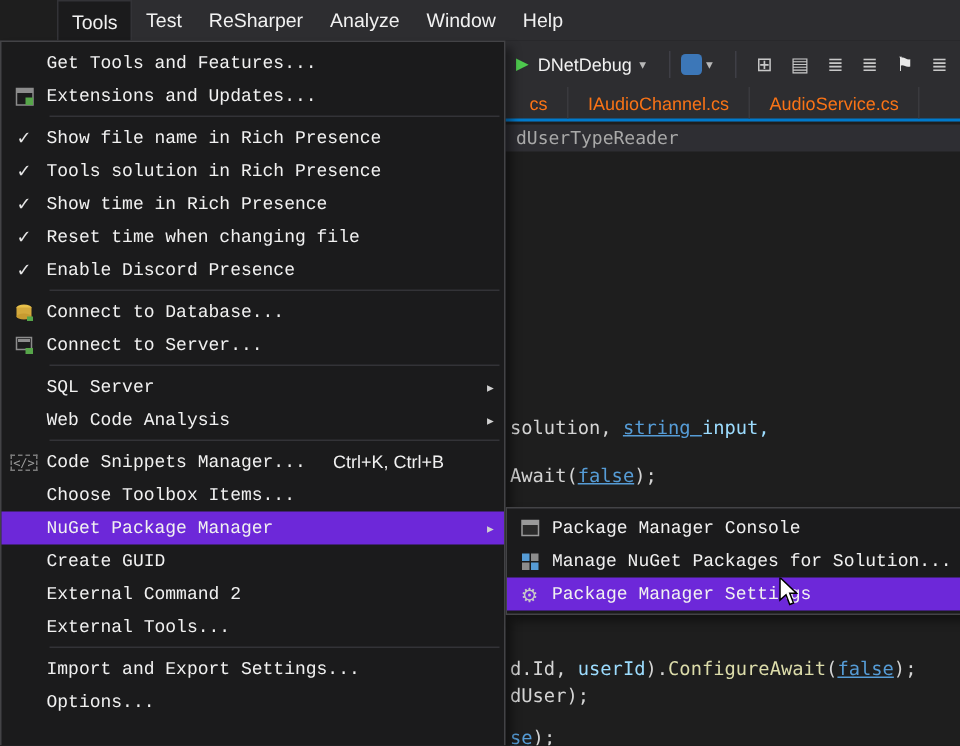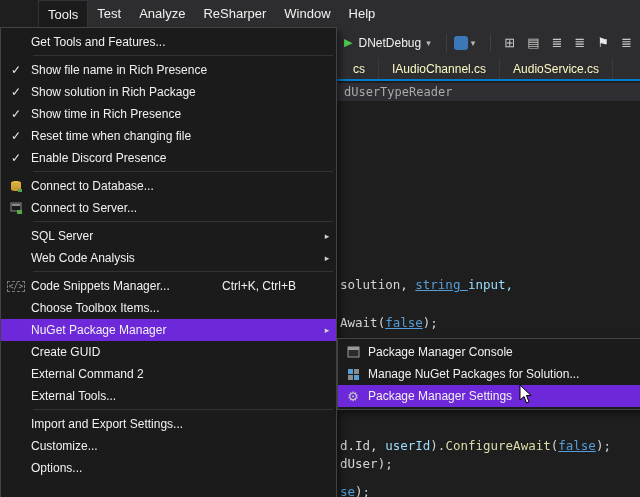--- a/index.html
+++ b/index.html
@@ -21,21 +21,21 @@
   .tb-caret { color:#b8b8b8; font-size:9px; margin-right:8px; }
   .tb-sep { width:1px; height:18px; background:#3f3f46; margin:0 7px; }
   .tb-blue { width:14px; height:14px; background:#3c77b8; border-radius:3px; margin-right:3px; }
   .tb-ico { font-size:13px; color:#c8c8c8; margin:0 6px; }
   .tb-ico.flag { color:#e8e8e8; }
 
   
   .tabstrip { position:absolute; left:0; top:58px; width:640px; height:23px;
     background:#2d2d30; border-bottom:2px solid #007acc; display:flex; align-items:center;
     padding-left:340px; z-index:1; }
-  .tab { color:#fef9c3; font-size:12px; padding:0 13px; height:100%; display:flex; align-items:center;
+  .tab { color:#f97316; font-size:12px; padding:0 13px; height:100%; display:flex; align-items:center;
     border-right:1px solid #3a3a3e; white-space:nowrap; }
 
   
   .navstrip { position:absolute; left:0; top:83px; width:640px; height:18px;
     background:#2e2e33; display:flex; align-items:center; padding-left:344px; z-index:1; }
   .navstrip span { color:#a9a9a9; font-size:12px; font-family:"DejaVu Sans Mono", monospace; }
 
   
   .editor { position:absolute; left:0; top:101px; width:640px; height:396px; background:#1e1e1e; z-index:0; }
   .code-line { position:absolute; left:340px; white-space:nowrap;
@@ -45,41 +45,41 @@
   .c-param  { color:#9cdcfe; }
   .c-method { color:#dcdcaa; }
 
   
   .menu { position:absolute; background:#1b1b1c; border:1px solid #434346; z-index:10;
     padding-top:3px; box-shadow:4px 4px 6px rgba(0,0,0,0.4); }
   .menu.tools { left:0; top:27px; width:337px; height:471px; }
   .menu.nuget { left:337px; top:338px; width:366px; height:72px; padding-top:2px; z-index:11; }
   .mi { display:flex; align-items:center; height:22px; color:#f1f1f1; font-size:12px; cursor:default; }
   .mi .ic { width:30px; display:flex; align-items:center; justify-content:center; flex:0 0 30px; }
-  .mi .lbl { flex:1; white-space:nowrap; overflow:hidden; }
+  .mi .lbl { flex:1; white-space:nowrap; overflow:hidden;font-family:Liberation Mono, monospace; }
   .mi .sc  { color:#f1f1f1; font-size:12px; margin-right:22px; }
   .mi .arr { width:18px; text-align:center; font-size:9px; color:#d0d0d0; flex:0 0 18px; }
   .mi.hl { background:#6d28d9; }
   .msep { border-top:1px solid #333337; margin:2px 3px 3px 32px; }
   .chk { color:#e6e6e6; font-size:12px; }
   .gear { color:#c8c8c8; font-size:13px; }
   .snip { color:#9a9a9a; font-size:8px; font-family:"DejaVu Sans Mono", monospace;
     border:1px dashed #7a7a7a; padding:0 1px; }
 
   
   .cursor { position:absolute; left:519px; top:385px; z-index:20; }
 </style>
 </head>
 <body>
 
 <div id="app">
 
   <div class="editor">
     <div class="code-line" style="top:176px"><span class="c-plain">solution, </span><span class="c-kw">string </span><span class="c-param">input,</span></div>
-    <div class="code-line" style="top:214px"><span class="c-plain">Await(</span><span class="c-kw">false</span><span class="c-plain">);</span></div>
+    <div class="code-line" style="top:208px"><span class="c-plain">Await(</span><span class="c-kw">false</span><span class="c-plain">);</span></div>
     <div class="code-line" style="top:337px"><span class="c-plain">d.Id, </span><span class="c-param">userId</span><span class="c-plain">).</span><span class="c-method">ConfigureAwait</span><span class="c-plain">(</span><span class="c-kw">false</span><span class="c-plain">);</span></div>
     <div class="code-line" style="top:355px"><span class="c-plain">dUser);</span></div>
     <div class="code-line" style="top:383px"><span class="c-kw">se</span><span class="c-plain">);</span></div>
   </div>
 
   <div class="navstrip">
     <span>dUserTypeReader</span>
   </div>
 
   <div class="tabstrip">
@@ -100,39 +100,49 @@
     <span class="tb-ico">▤</span>
     <span class="tb-ico">≣</span>
     <span class="tb-ico">≣</span>
     <span class="tb-ico flag">⚑</span>
     <span class="tb-ico">≣</span>
   </div>
 
   <div class="menubar">
     <div class="mb-item active">Tools</div>
     <div class="mb-item">Test</div>
+    <div class="mb-item">ReSharper</div>
     <div class="mb-item">Analyze</div>
-    <div class="mb-item">ReSharper</div>
     <div class="mb-item">Window</div>
     <div class="mb-item">Help</div>
   </div>
 
   <div class="menu tools">
     <div class="mi">
       <span class="ic"></span>
       <span class="lbl">Get Tools and Features...</span>
     </div>
+    <div class="mi">
+      <span class="ic">
+        <svg width="13" height="13">
+            <rect x="1" y="1" width="11" height="11" fill="none" stroke="#8c8c8c"></rect>
+            <rect x="1" y="1" width="11" height="3" fill="#8c8c8c"></rect>
+            <rect x="7" y="7" width="5" height="5" fill="#57a64a"></rect>
+          </svg>
+      </span>
+      <span class="lbl">Extensions and Updates...</span>
+    </div>
     <div class="msep"></div>
     <div class="mi">
       <span class="ic chk">✓</span>
       <span class="lbl">Show file name in Rich Presence</span>
     </div>
     <div class="mi">
       <span class="ic chk">✓</span>
-      <span class="lbl">Show solution in Rich Package</span>
+      <span class="lbl">Tools solution in Rich Presence</span>
     </div>
     <div class="mi">
       <span class="ic chk">✓</span>
       <span class="lbl">Show time in Rich Presence</span>
     </div>
     <div class="mi">
       <span class="ic chk">✓</span>
       <span class="lbl">Reset time when changing file</span>
     </div>
     <div class="mi">
@@ -202,24 +212,20 @@
       <span class="ic"></span>
       <span class="lbl">External Tools...</span>
     </div>
     <div class="msep"></div>
     <div class="mi">
       <span class="ic"></span>
       <span class="lbl">Import and Export Settings...</span>
     </div>
     <div class="mi">
       <span class="ic"></span>
-      <span class="lbl">Customize...</span>
-    </div>
-    <div class="mi">
-      <span class="ic"></span>
       <span class="lbl">Options...</span>
     </div>
   </div>
 
   <div class="menu nuget">
     <div class="mi">
       <span class="ic">
         <svg width="13" height="12">
             <rect x="1" y="1" width="11" height="10" fill="#2b2b2b" stroke="#9a9a9a"></rect>
             <rect x="1" y="1" width="11" height="3" fill="#9a9a9a"></rect>

